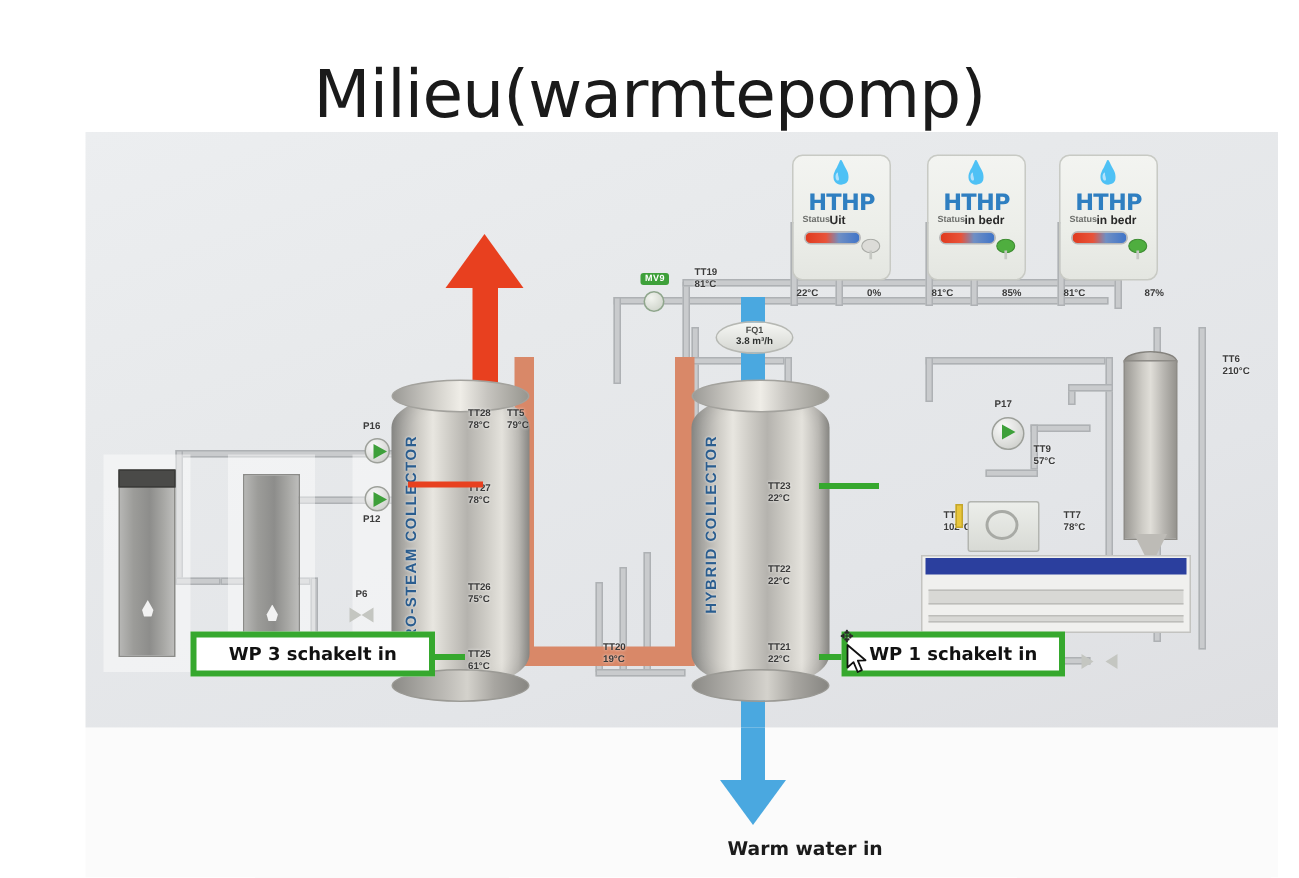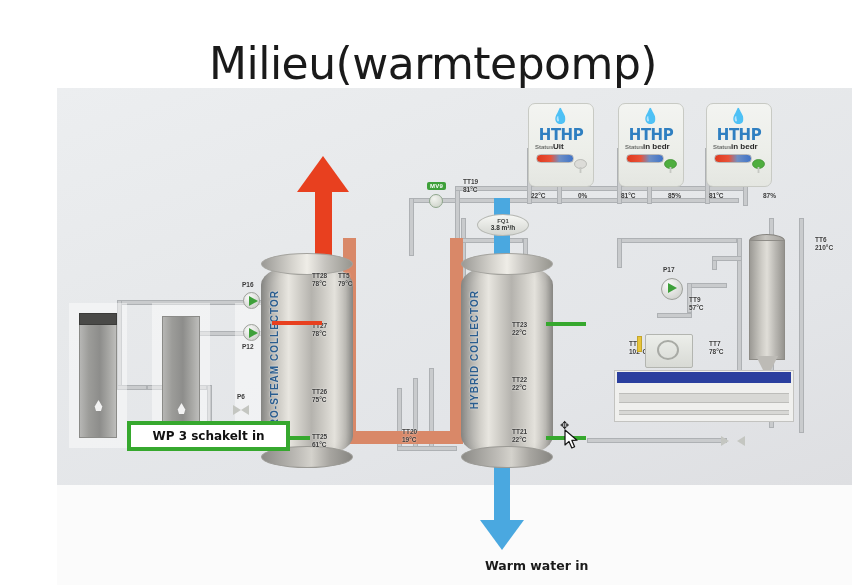--- a/index.html
+++ b/index.html
@@ -654,20 +654,21 @@
     <div class="gate-valve" style="left:664px; top:348px; width:24px; height:16px;"></div>
 
     <div class="lead red" style="left:215px; top:233px; width:50px;"></div>
 
     <div class="lead green" style="left:208px; top:348px; width:45px;"></div>
     <div class="callout green" style="left:46px; top:333px; width:163px; height:30px;margin-left:24px;">WP 3 schakelt in</div>
 
     <div class="lead green" style="left:489px; top:234px; width:40px;"></div>
 
     <div class="lead green" style="left:489px; top:348px; width:40px;"></div>
+    <div class="callout green" style="left:504px; top:333px; width:149px; height:30px;">WP 1 schakelt in</div>
 
     <div id="cursor-move" style="left:503px; top:332px;">✥</div>
     <div id="cursor" style="left:507px; top:341px;">
       <svg width="18" height="22" viewBox="0 0 18 22">
         <path d="M1,1 L1,16 L5,12.4 L7.8,19 L10.6,17.8 L7.9,11.4 L13,11.2 Z" fill="#ffffff" stroke="#111111" stroke-width="1.2" stroke-linejoin="round"></path>
       </svg>
     </div>
 
   </div>
 

